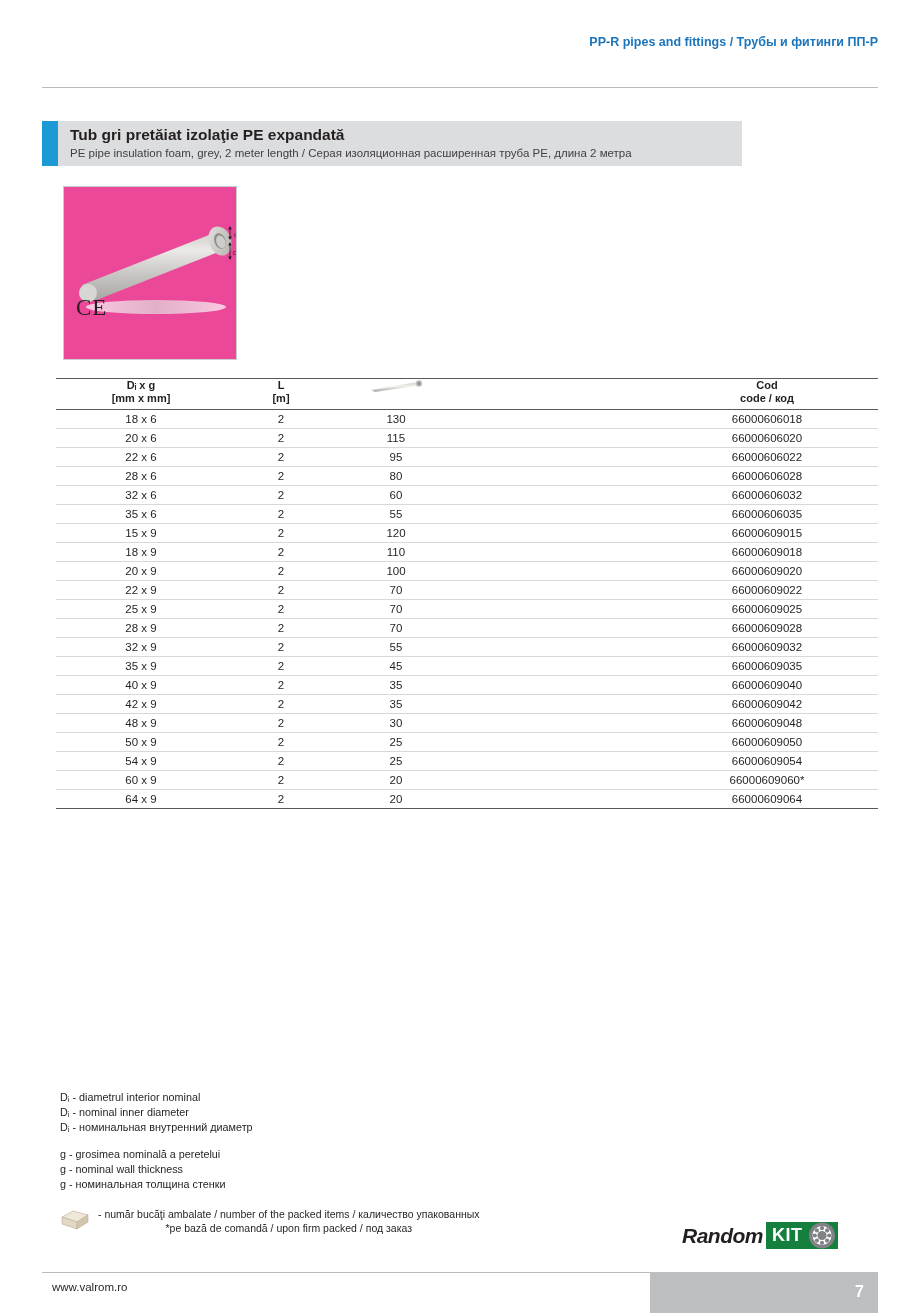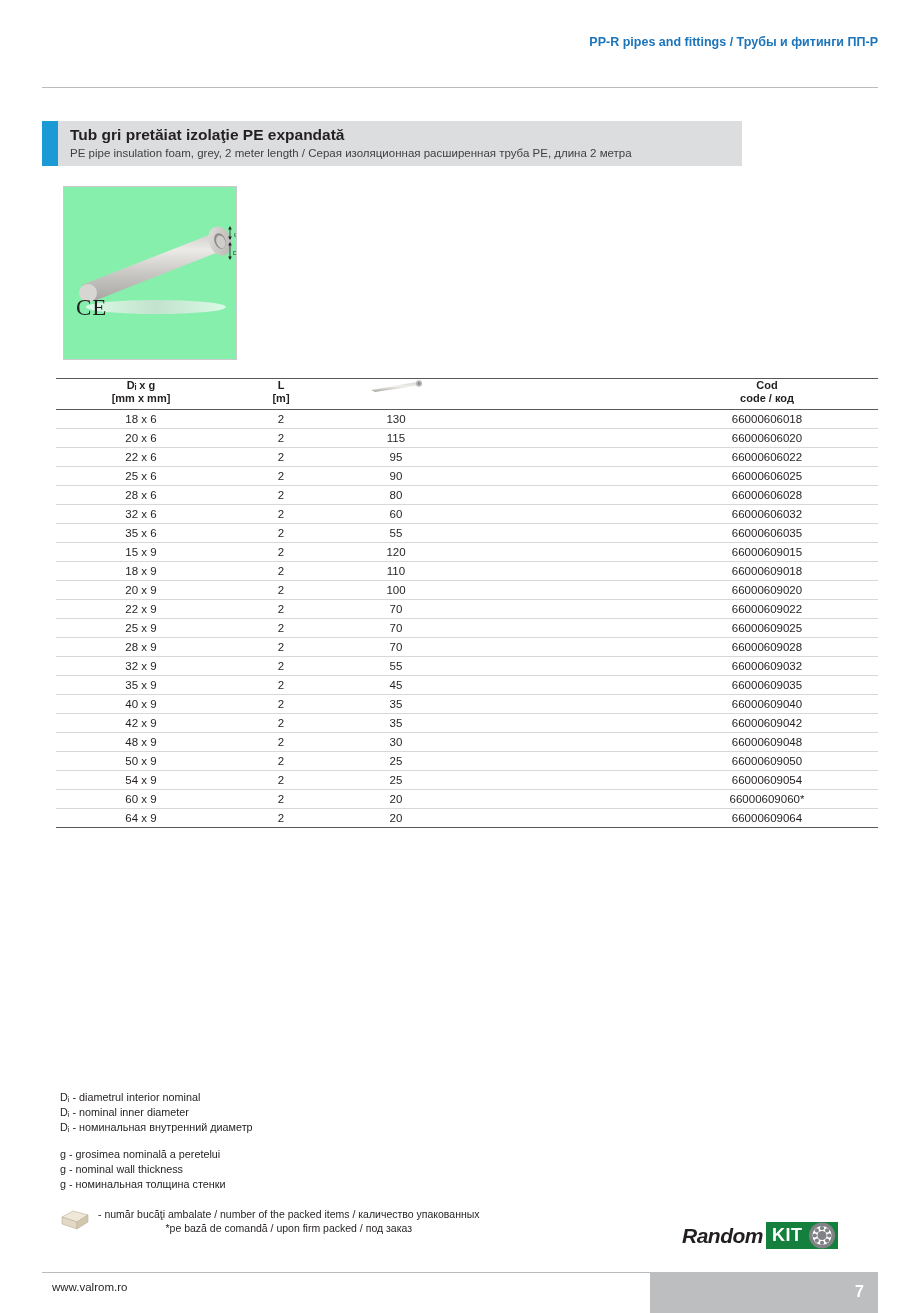--- a/index.html
+++ b/index.html
@@ -86,21 +86,21 @@
   }
 
   
   .product-box {
     position: absolute;
     left: 63px;
     top: 186px;
     width: 172px;
     height: 172px;
     border: 1px solid #c9cbcd;
-    background: #86efac;
+    background: #ec4899;
     overflow: hidden;
   }
   .pipe-wrap {
     position: absolute;
     left: 0;
     top: 0;
     width: 172px;
     height: 172px;
   }
   .ce-mark {
@@ -381,27 +381,20 @@
           <td>66000606020</td>
         </tr>
         <tr>
           <td>22 x 6</td>
           <td>2</td>
           <td>95</td>
           <td class="blank"></td>
           <td>66000606022</td>
         </tr>
         <tr>
-          <td>25 x 6</td>
-          <td>2</td>
-          <td>90</td>
-          <td class="blank"></td>
-          <td>66000606025</td>
-        </tr>
-        <tr>
           <td>28 x 6</td>
           <td>2</td>
           <td>80</td>
           <td class="blank"></td>
           <td>66000606028</td>
         </tr>
         <tr>
           <td>32 x 6</td>
           <td>2</td>
           <td>60</td>

